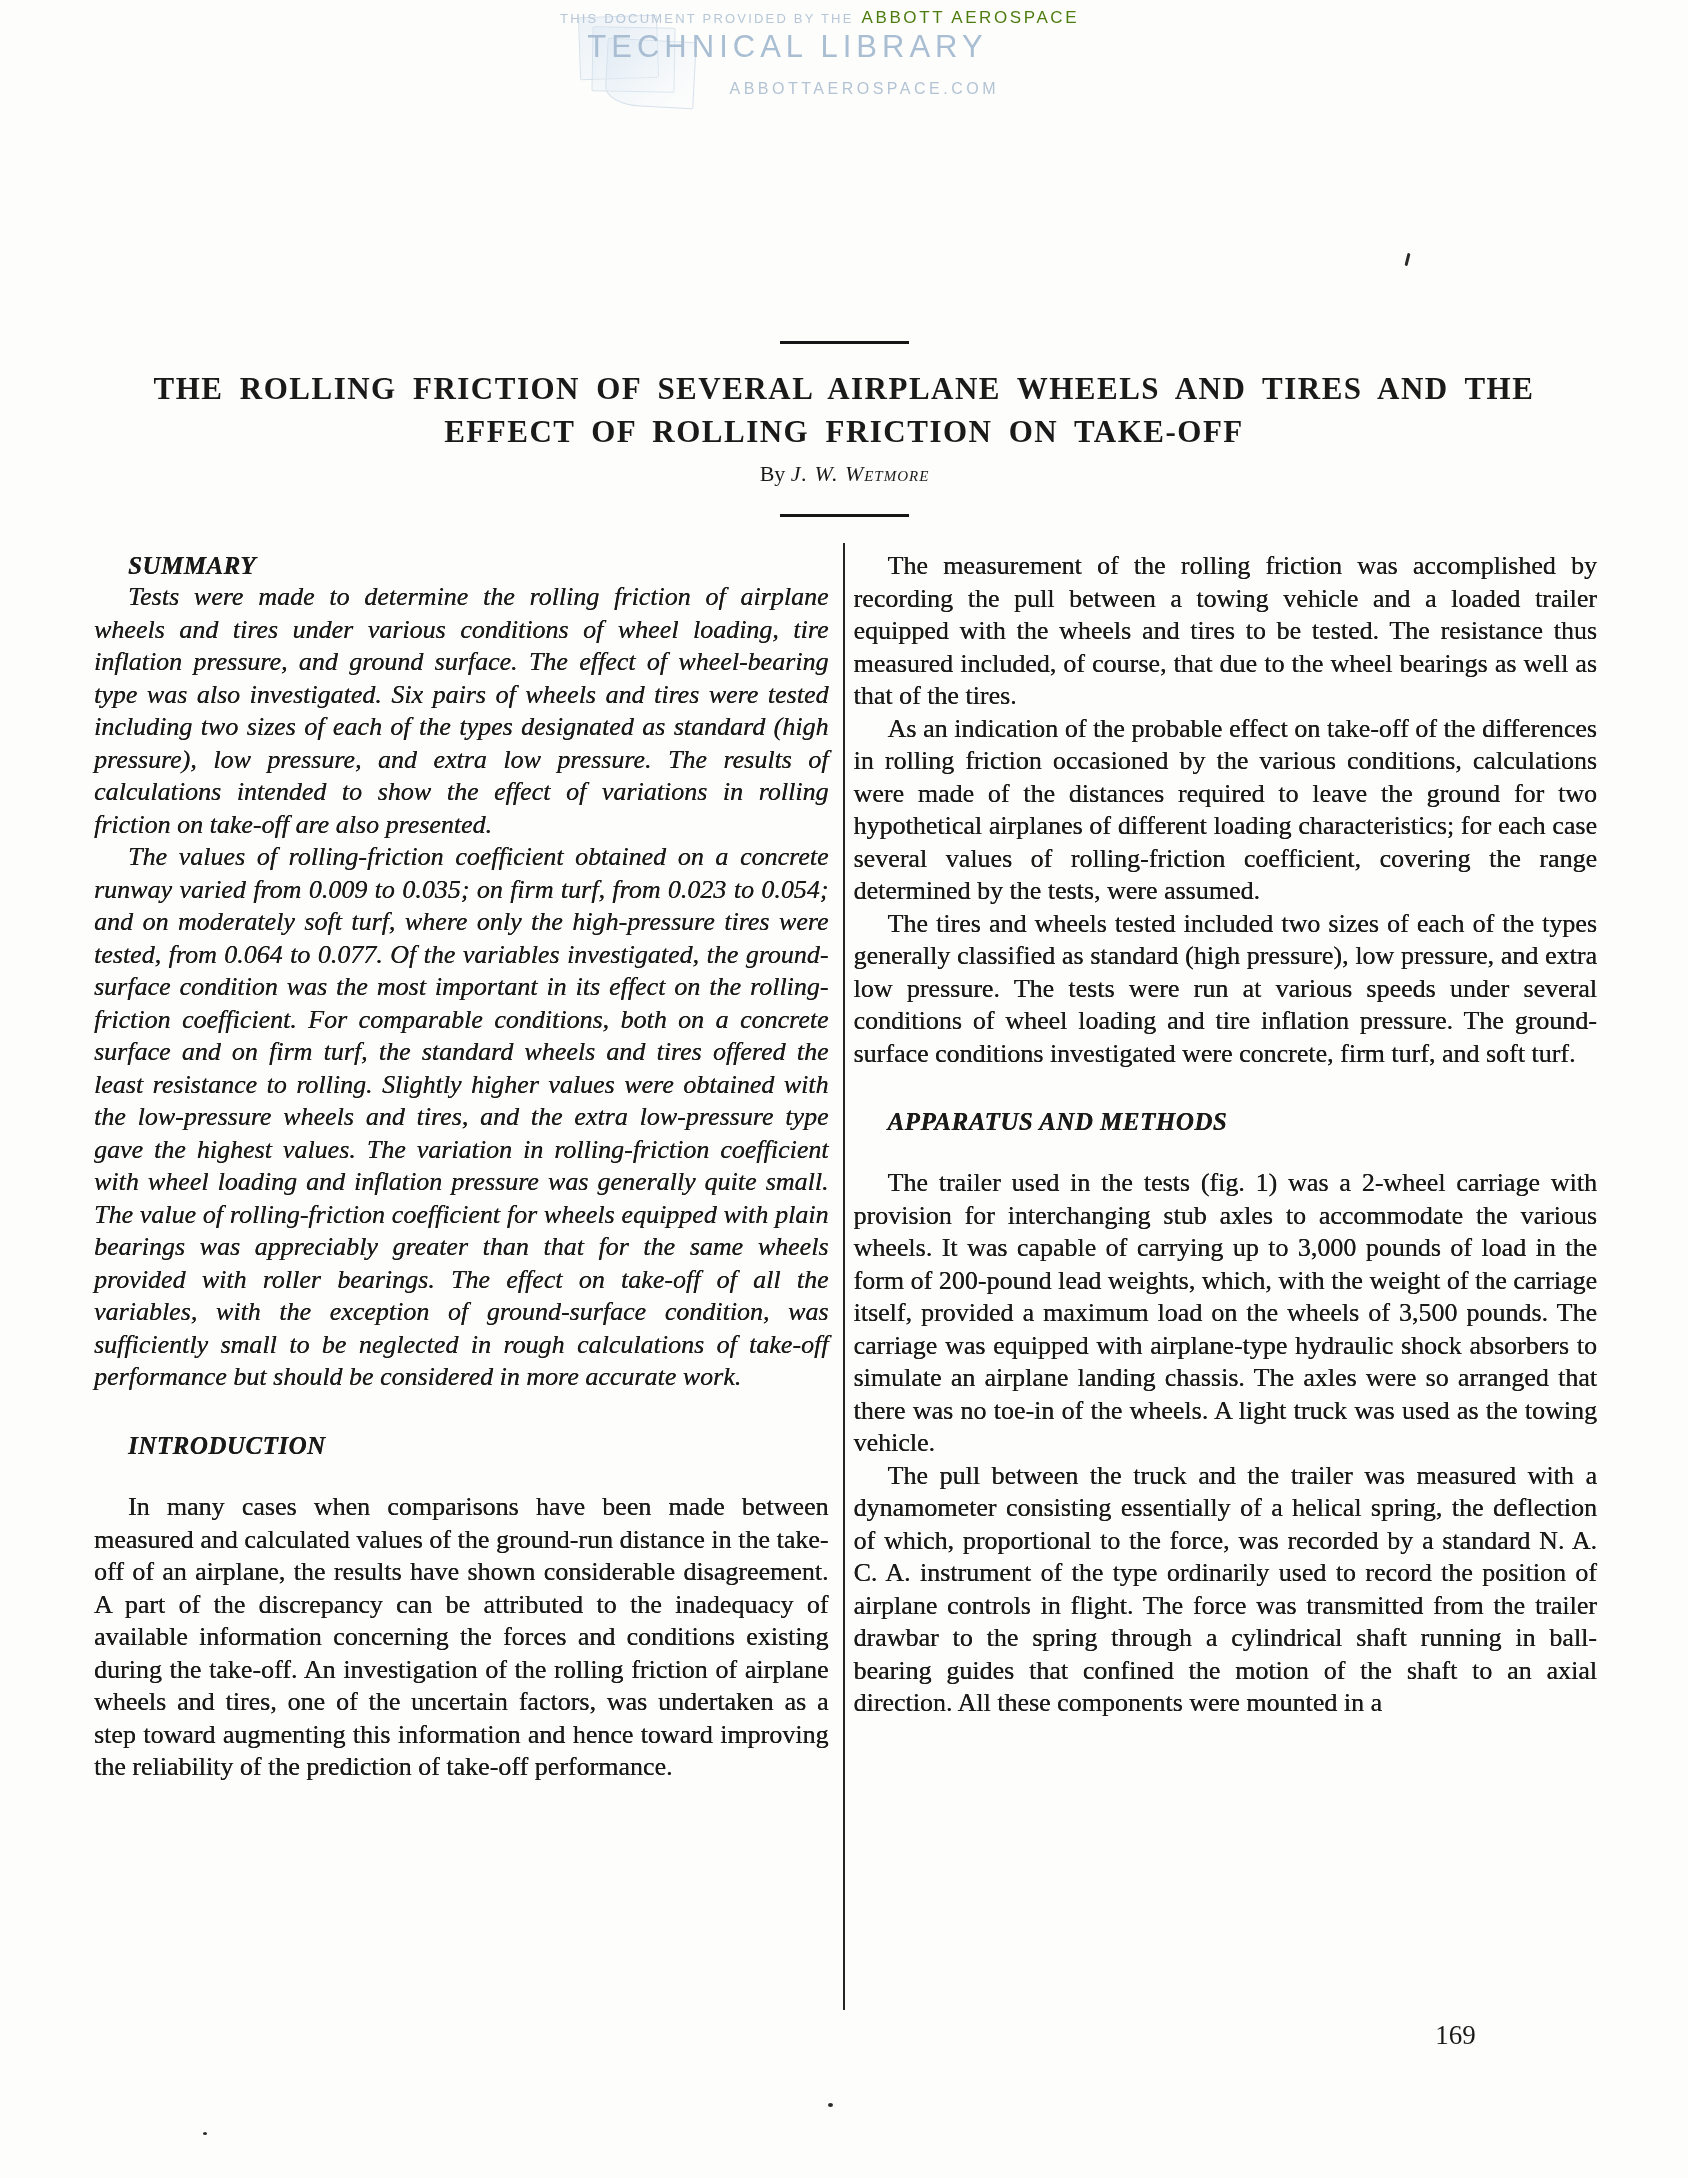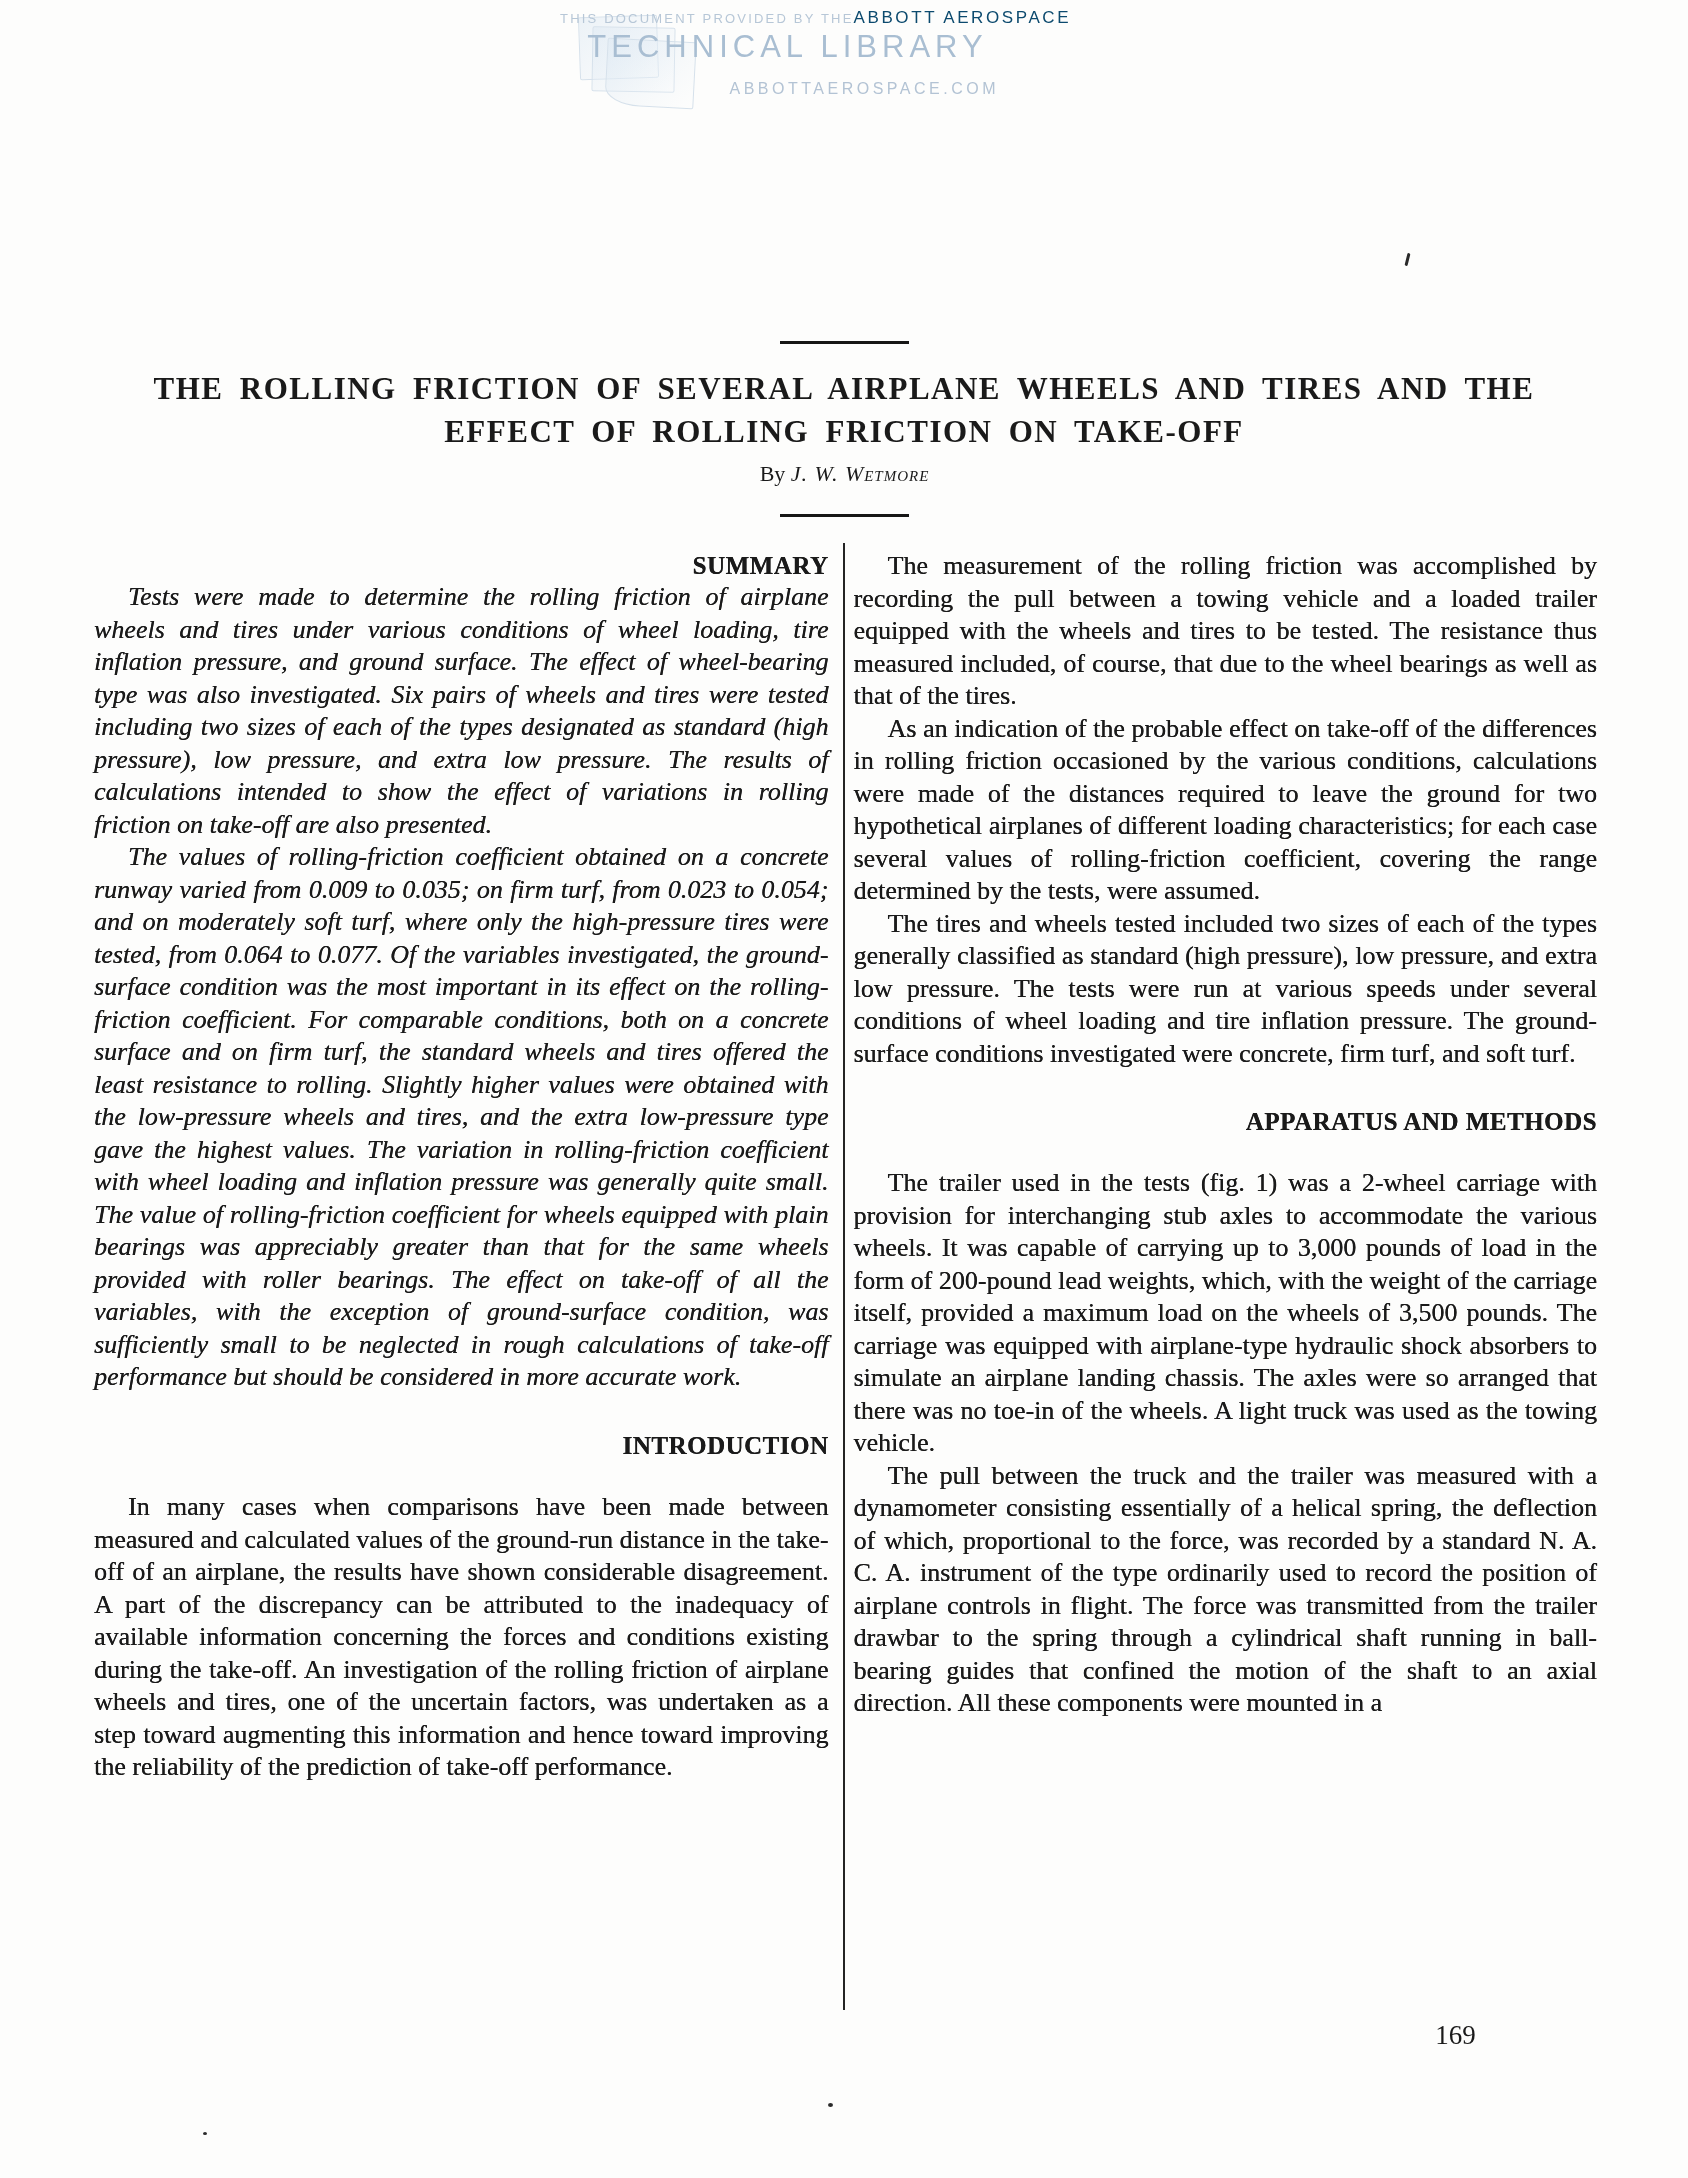--- a/index.html
+++ b/index.html
@@ -10,21 +10,21 @@
     color:#1a1a1a;
   }
 
   
   .ab-header {
     position:absolute; top:8px; left:560px; width:455px;
     font-family:"Liberation Sans","DejaVu Sans",sans-serif;
     text-align:center; user-select:none;
   }
   .ab-top    { font-size:13px; letter-spacing:2.2px; color:#b7c7d7; white-space:nowrap; }
-  .ab-brand  { font-size:17px; letter-spacing:2.6px; color:#0c4a6e; margin-left:0; }
+  .ab-brand  { font-size:17px; letter-spacing:2.6px; color:#4d7c0f; margin-left:8px; }
   .ab-library{ font-size:31px; letter-spacing:5px; color:#a9bed2; margin-top:1px; white-space:nowrap; }
   .ab-site   { font-size:16px; letter-spacing:3.5px; color:#b3c3d4; text-align:right; padding-right:16px; margin-top:15px; }
 
   .logo { position:absolute; top:16px; left:579px; width:149px; height:99px; }
   .sheet {
     position:absolute; border:1.5px solid #d6e1eb; border-radius:2px;
     background:linear-gradient(135deg, rgba(222,233,243,0.55), rgba(255,255,255,0.15));
   }
   .s1 { left:0;  top:0;  width:77px; height:61px; transform:rotate(-2deg); }
   .s2 { left:13px; top:11px; width:81px; height:63px; transform:rotate(1deg); }
@@ -52,22 +52,22 @@
   .columns { position:absolute; top:550px; left:94px; width:1503px; display:flex; gap:25px; }
   .col {
     font-size:26px; line-height:1.25; text-align:justify;
     text-shadow:0.2px 0 0 currentColor;
   }
   .col-left  { width:735px; }
   .col-right { width:744px; }
   .col p { margin:0; text-indent:34px; }
   .italic { font-style:italic; }
   .sec-heading {
-    text-align:right; font-weight:bold; font-size:25px;
-    letter-spacing:0.5px; margin:0 0 34px 0; text-indent:0;
+    text-align:left; font-weight:bold; font-size:25px;
+    letter-spacing:0.5px; margin:0 0 34px 0; text-indent:0;font-style:italic;
   }
   .sec-heading.mid { margin-top:36px; margin-bottom:30px; }
 
   .divider { position:absolute; left:843px; top:543px; width:2px; height:1467px; background:#242424; }
 
   .page-no { position:absolute; left:1414px; top:2020px; width:83px; text-align:center; font-size:27px; }
 
   
   .speck { position:absolute; background:#2a2a2a; border-radius:50%; }
   .speck1 { left:828px;  top:2103px; width:5px; height:4px; }

